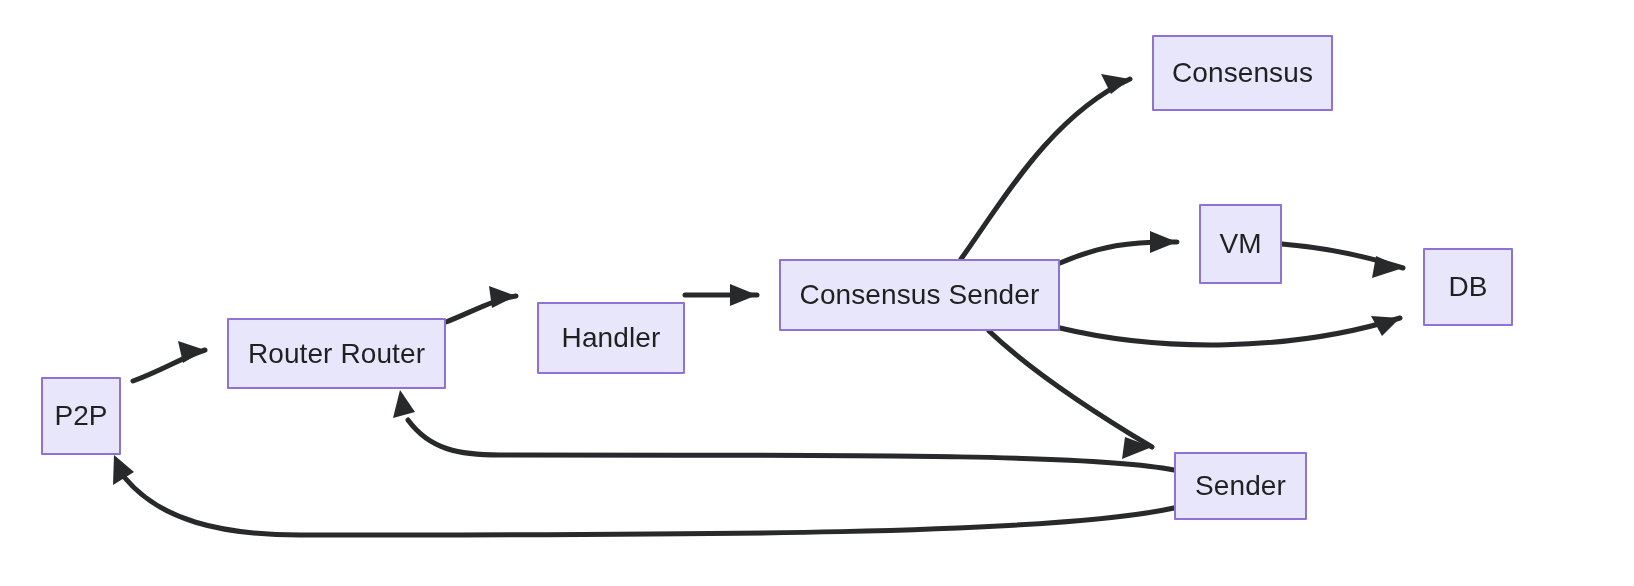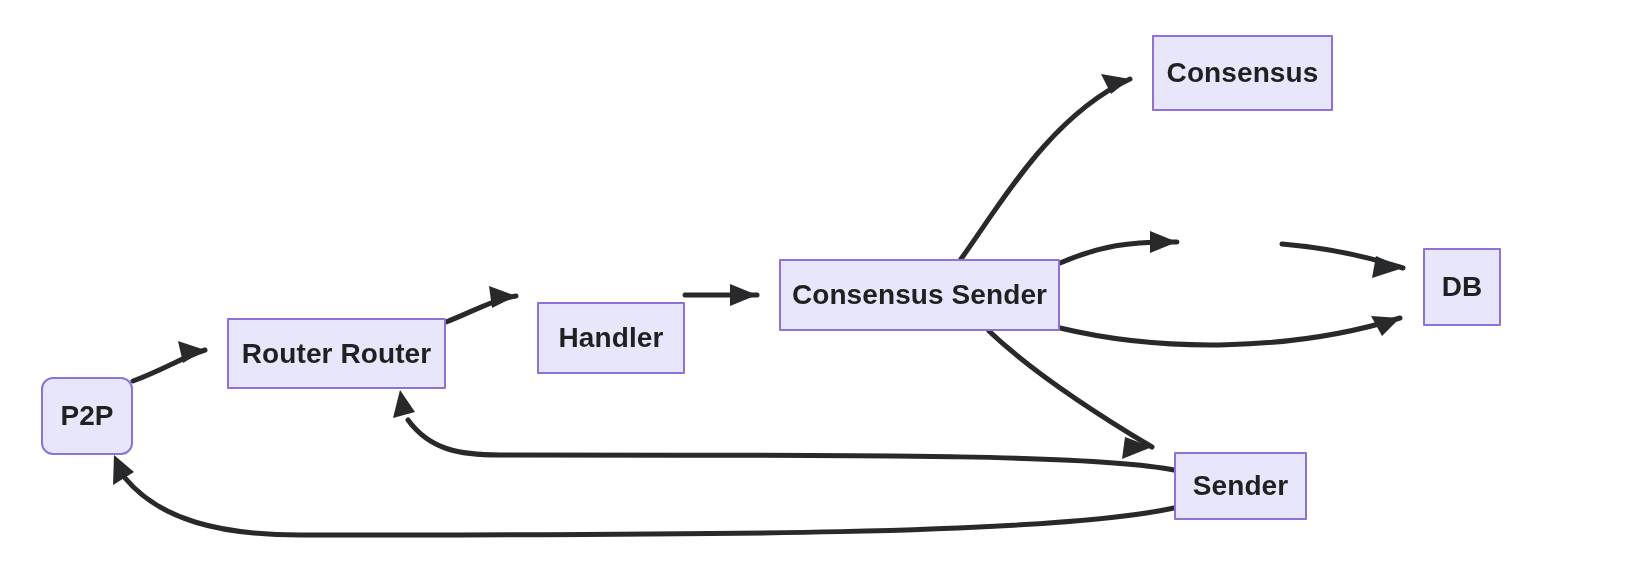--- a/index.html
+++ b/index.html
@@ -30,21 +30,20 @@
     border: 2px solid #9072d4;
     border-radius: 1px;
     display: flex;
     align-items: center;
     justify-content: center;
     color: #1f2020;
     font-size: 28px;
     line-height: 1;
     letter-spacing: 0.1px;
     white-space: nowrap;
-    font-weight: bold;
   }
   .node-label {
     display: block;
     padding: 0 6px;
   }
   .edge-path {
     fill: none;
     stroke: #28292b;
     stroke-width: 5;
     stroke-linecap: round;
@@ -107,42 +106,45 @@
       <polygon class="arrow-head" points="400,390 393,418 415,412"></polygon>
     </g>
 
     <g>
       <path class="edge-path" d="M1174,508 C 1050,535 700,535 300,535 C 220,535 160,520 125,478"></path>
       <polygon class="arrow-head" points="114,455 113,485 134,472"></polygon>
     </g>
 
   </svg>
 
-  <div class="node" style="left:41px; top:377px; width:92px; height:78px;border-radius:12px;">
+  <div class="node" style="left:41px; top:377px; width:80px; height:78px;">
     <span class="node-label">P2P</span>
   </div>
 
   <div class="node" style="left:227px; top:318px; width:219px; height:71px;">
     <span class="node-label">Router Router</span>
   </div>
 
   <div class="node" style="left:537px; top:259px; width:148px; height:72px;margin-top:43px;">
     <span class="node-label">Handler</span>
   </div>
 
   <div class="node" style="left:779px; top:259px; width:281px; height:72px;">
     <span class="node-label">Consensus Sender</span>
   </div>
 
   <div class="node" style="left:1152px; top:35px; width:181px; height:76px;">
     <span class="node-label">Consensus</span>
   </div>
 
+  <div class="node" style="left:1199px; top:204px; width:83px; height:80px;">
+    <span class="node-label">VM</span>
+  </div>
 
-  <div class="node" style="left:1423px; top:248px; width:78px; height:78px;">
+  <div class="node" style="left:1423px; top:248px; width:90px; height:78px;">
     <span class="node-label">DB</span>
   </div>
 
   <div class="node" style="left:1174px; top:452px; width:133px; height:68px;">
     <span class="node-label">Sender</span>
   </div>
 
 </div>
 
 </body></html>

